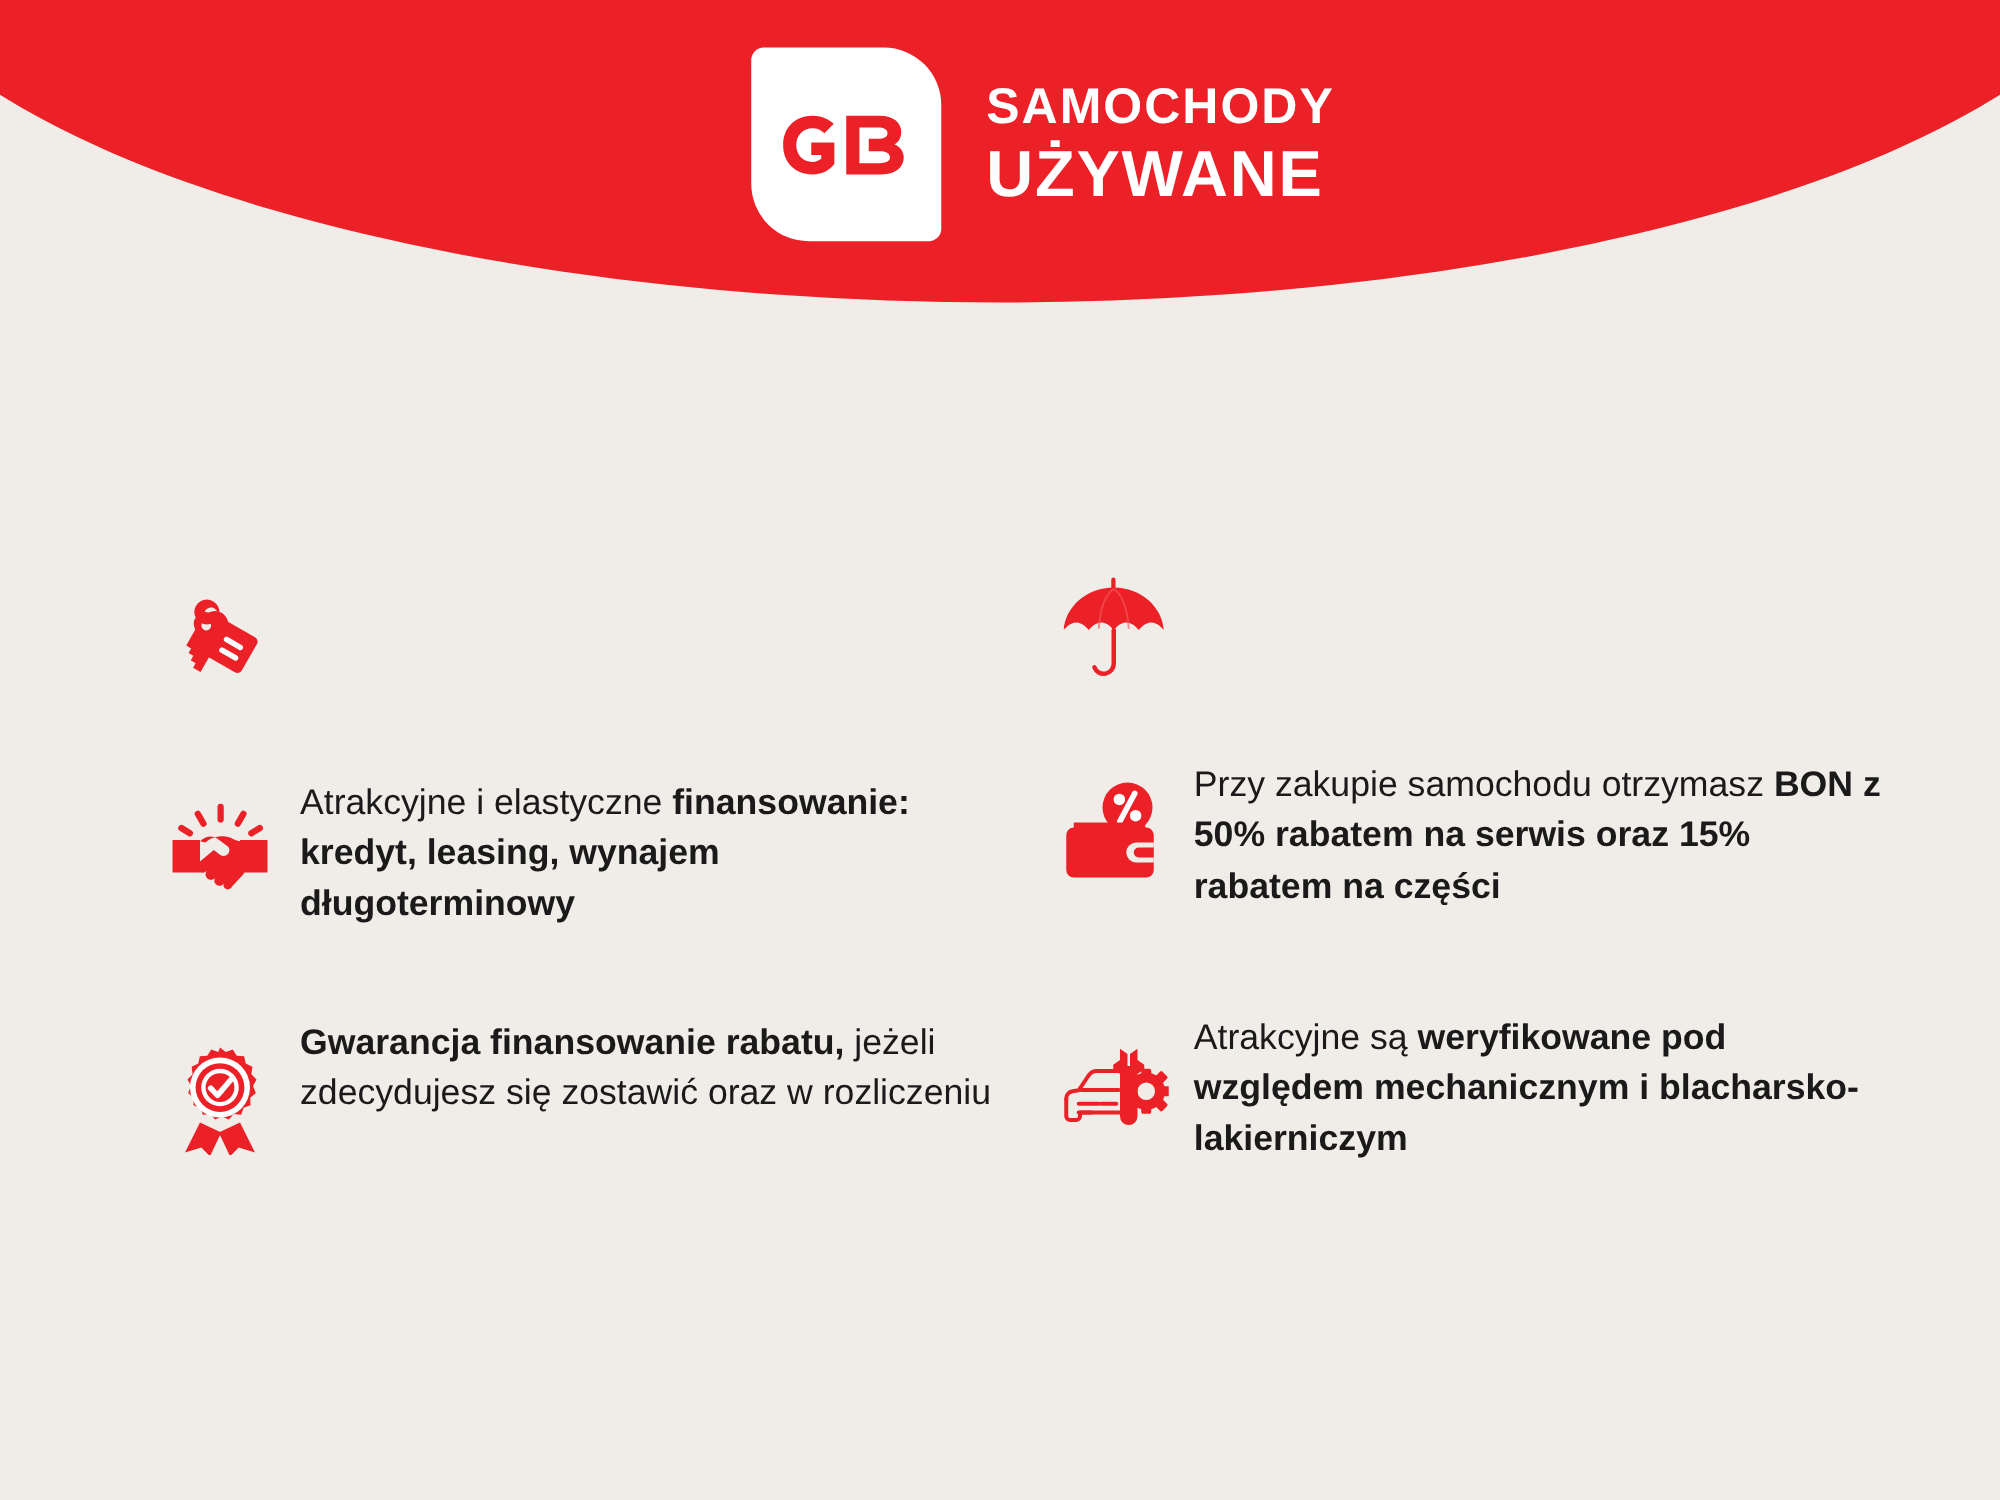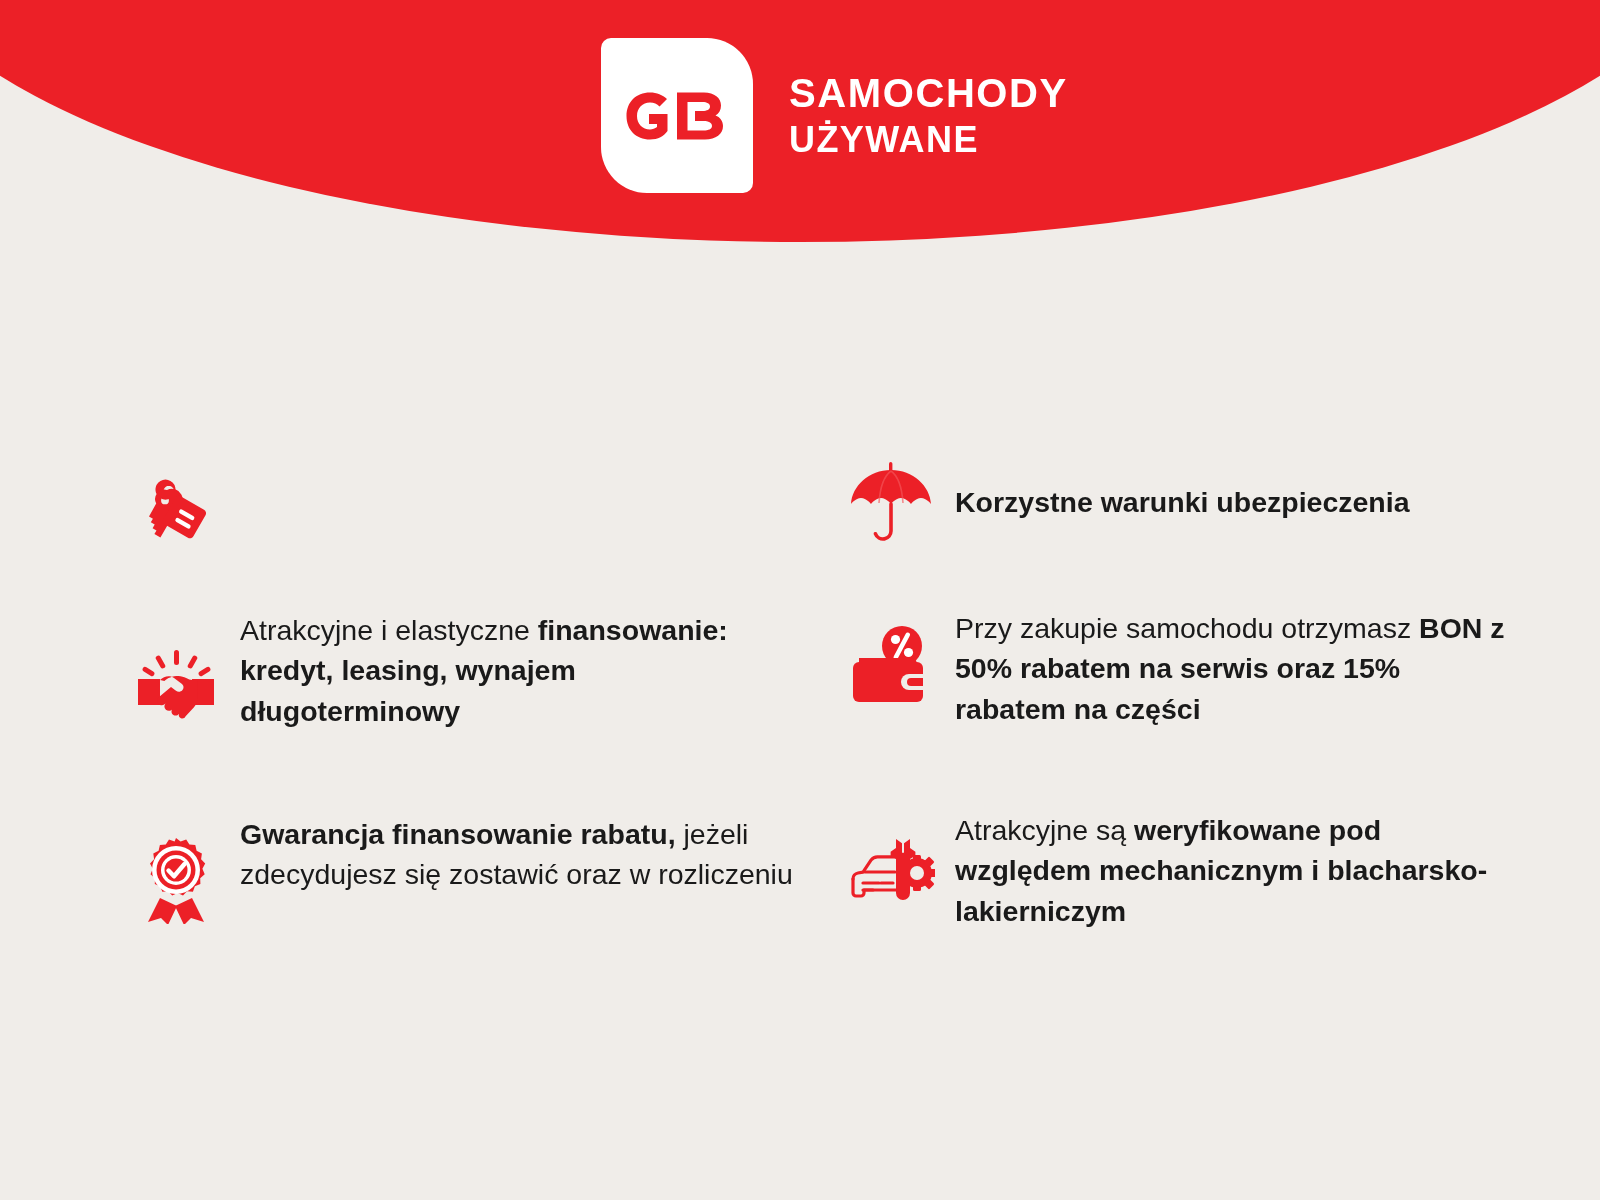--- a/index.html
+++ b/index.html
@@ -76,21 +76,21 @@
   }
   #brand-line-1 {
     color: #FFFFFF;
     font-size: 40px;
     font-weight: 700;
     letter-spacing: 1.6px;
     white-space: nowrap;
   }
   #brand-line-2 {
     color: #FFFFFF;
-    font-size: 36px;
+    font-size: 52px;
     font-weight: 700;
     letter-spacing: 1.4px;
     white-space: nowrap;
     margin-top: 9px;
   }
 
   
   #features-grid {
     position: absolute;
     left: 0;
@@ -127,21 +127,21 @@
     font-size: 28.5px;
     line-height: 1.42;
     font-weight: 400;
     max-width: 560px;
     padding-top: 2px;
   }
   .feature-text b { font-weight: 700; }
 
   
   #feature-item-1 { top: 16px;  }
-  #feature-item-2 { top: 168px; align-items: flex-end; }
+  #feature-item-2 { top: 180px; }
   #feature-item-3 { top: 372px; }
   
   #feature-item-4 { top: 18px;  }
   #feature-item-5 { top: 166px; }
   #feature-item-6 { top: 368px; }
 
   #feature-item-4 .feature-text { padding-top: 24px; }
   #feature-item-1 .feature-icon { margin-top: 10px; }
   #feature-item-2 .feature-icon { margin-top: 12px; }
   #feature-item-3 .feature-icon { margin-top: 22px; }
@@ -247,21 +247,20 @@
 
             <path d="M43 10 C21 10 4 26 3 44 c0 0 4.5 -6 10 -6 c5.5 0 10 6 10 6 s4.5 -6 10 -6 c5.5 0 10 6 10 6 s4.5 -6 10 -6 c5.5 0 10 6 10 6 s4.5 -6 10 -6 c5.5 0 10 6 10 6 C82 26 65 10 43 10 Z"></path>
 
             <path d="M43 11 C36 16 32 28 31 43" fill="none" stroke="#F4565B" stroke-width="1.6" opacity="0.65"></path>
             <path d="M43 11 C50 16 54 28 55 43" fill="none" stroke="#F4565B" stroke-width="1.6" opacity="0.65"></path>
 
             <path d="M43 44 v27 a8 8 0 0 1 -15.5 2.8" fill="none" stroke="#EC2027" stroke-width="3.6" stroke-linecap="round"></path>
           </g>
         </svg>
       </div>
-      <div class="feature-text"><b>Korzystne warunki ubezpieczenia</b></div>
     </div>
 
     <div class="feature-item" id="feature-item-5">
       <div class="feature-icon">
         <svg width="84" height="88" viewBox="0 0 84 88" aria-hidden="true">
           <g fill="#EC2027">
 
             <circle cx="53" cy="24" r="20"></circle>
             <circle cx="46.5" cy="17.5" r="4.6" fill="#FFFFFF"></circle>
             <circle cx="59.5" cy="30.5" r="4.6" fill="#FFFFFF"></circle>

